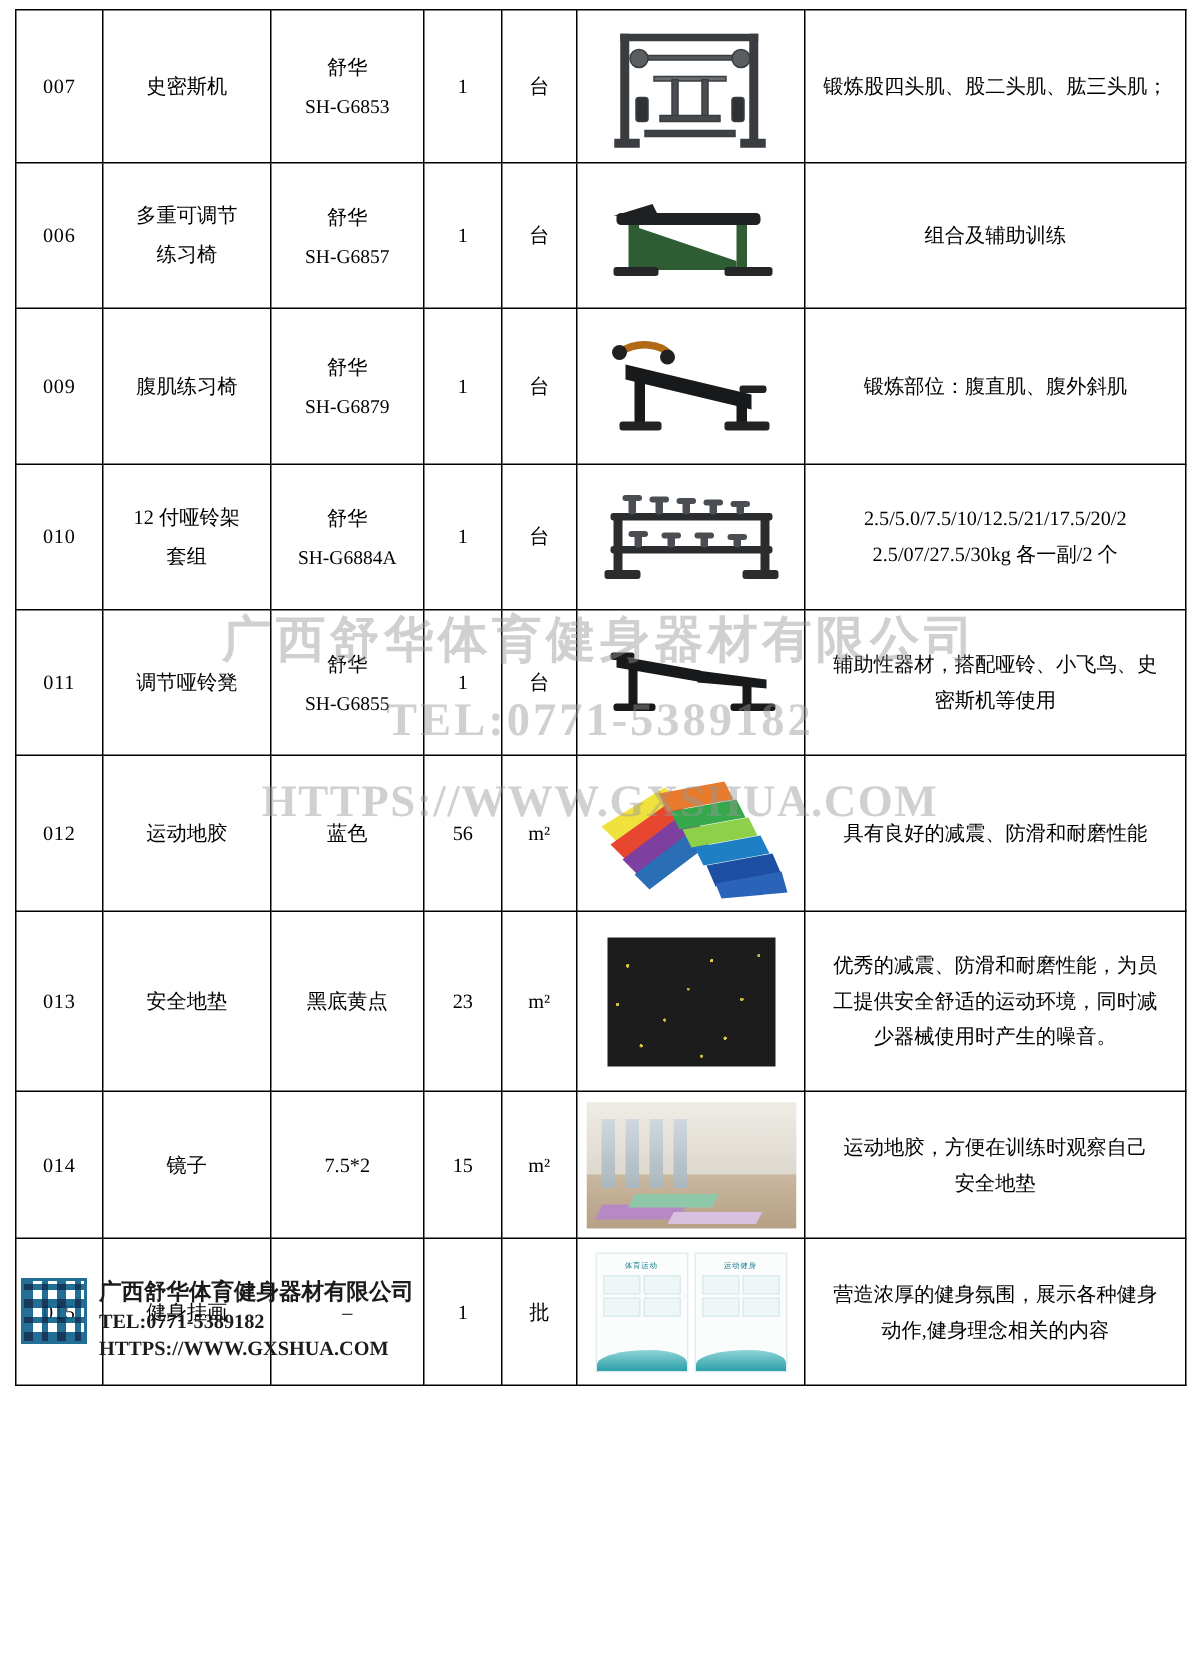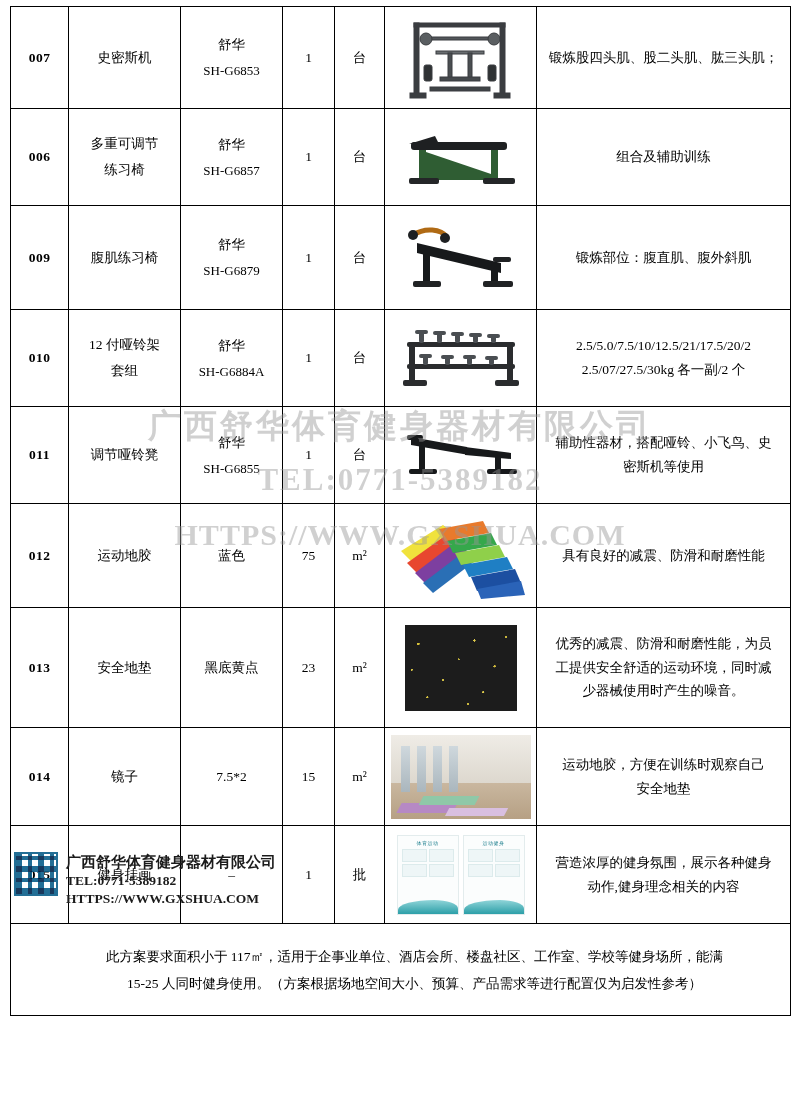--- a/index.html
+++ b/index.html
@@ -32,21 +32,21 @@
     padding: 2px 4px;
   }
   col.c-no     { width: 58px; }
   col.c-name   { width: 112px; }
   col.c-brand  { width: 102px; }
   col.c-qty    { width: 52px; }
   col.c-unit   { width: 50px; }
   col.c-img    { width: 152px; }
   col.c-desc   { width: 254px; }
 
-  .cell-no { font-size: 13px; letter-spacing: .5px; font-weight: bold; }
+  .cell-no { font-size: 13px; letter-spacing: .5px; }
   .cell-name { line-height: 1.9; font-size: 14px; }
   .cell-brand { line-height: 2.0; font-size: 13.5px; }
   .cell-brand .model { font-size: 13px; }
   .cell-qty { font-size: 13px; }
   .cell-unit { font-size: 13.5px; }
   .cell-desc {
     text-align: left;
     font-size: 13.5px;
     line-height: 1.75;
     padding: 6px 8px 6px 8px;
@@ -362,21 +362,21 @@
         <td class="cell-desc">
           <div>辅助性器材，搭配哑铃、小飞鸟、史</div>
           <div>密斯机等使用</div>
         </td>
       </tr>
 
       <tr class="r012">
         <td class="cell-no">012</td>
         <td class="cell-name">运动地胶</td>
         <td class="cell-brand">蓝色</td>
-        <td class="cell-qty">75</td>
+        <td class="cell-qty">56</td>
         <td class="cell-unit">m²</td>
         <td class="cell-img">
           <div class="imgbox">
             <div class="fan">
               <svg width="140" height="90" viewBox="0 0 140 90">
                 <g>
                   <polygon points="10,40 52,14 62,22 20,50" fill="#f0e23c"></polygon>
                   <polygon points="16,52 58,22 68,30 26,62" fill="#e8472f"></polygon>
                   <polygon points="24,62 66,30 76,40 34,72" fill="#7d3fa0"></polygon>
                   <polygon points="32,72 74,40 84,50 42,82" fill="#2a6fb5"></polygon>
@@ -470,26 +470,20 @@
               </div>
             </div>
           </div>
         </td>
         <td class="cell-desc">
           <div>营造浓厚的健身氛围，展示各种健身</div>
           <div>动作,健身理念相关的内容</div>
         </td>
       </tr>
 
-      <tr class="rnote">
-        <td colspan="7" class="note">
-          <div>此方案要求面积小于 117㎡，适用于企事业单位、酒店会所、楼盘社区、工作室、学校等健身场所，能满</div>
-          <div>15-25 人同时健身使用。（方案根据场地空间大小、预算、产品需求等进行配置仅为启发性参考）</div>
-        </td>
-      </tr>
 
     </tbody>
   </table>
 
   <div class="wm wm1">广西舒华体育健身器材有限公司</div>
   <div class="wm wm2">TEL:0771-5389182</div>
   <div class="wm wm3">HTTPS://WWW.GXSHUA.COM</div>
 
   <div class="stamp">
     <div class="qr"></div>

